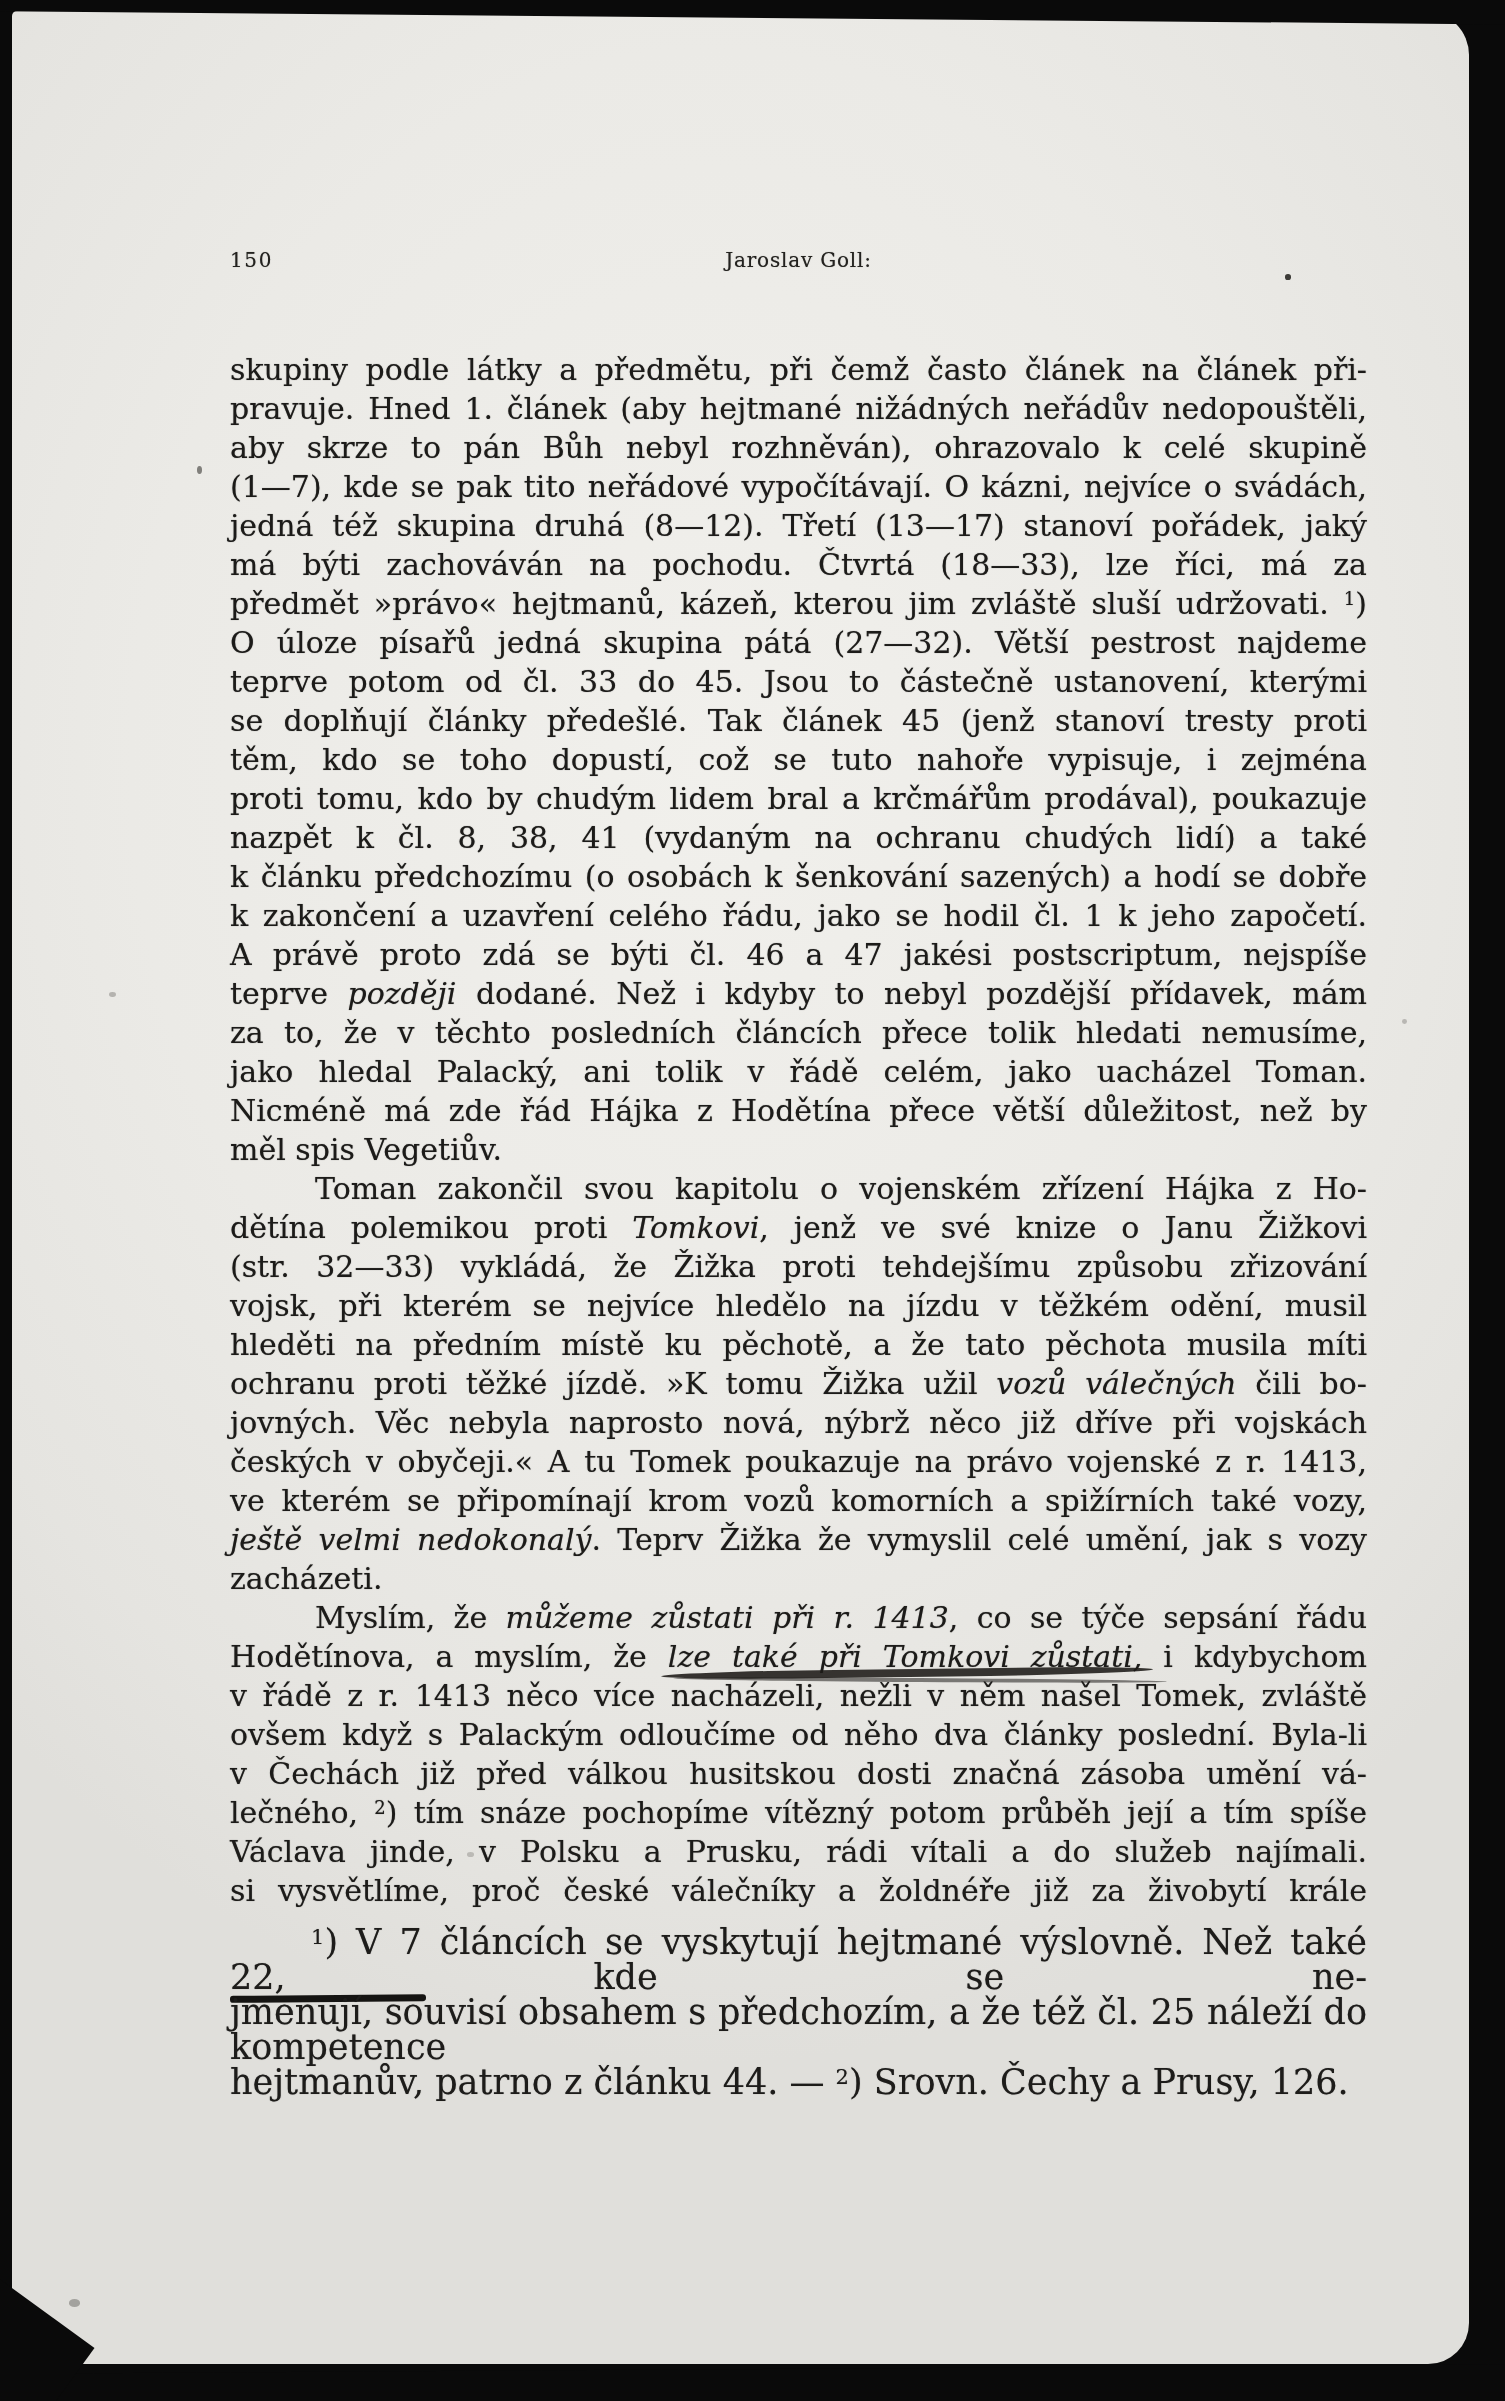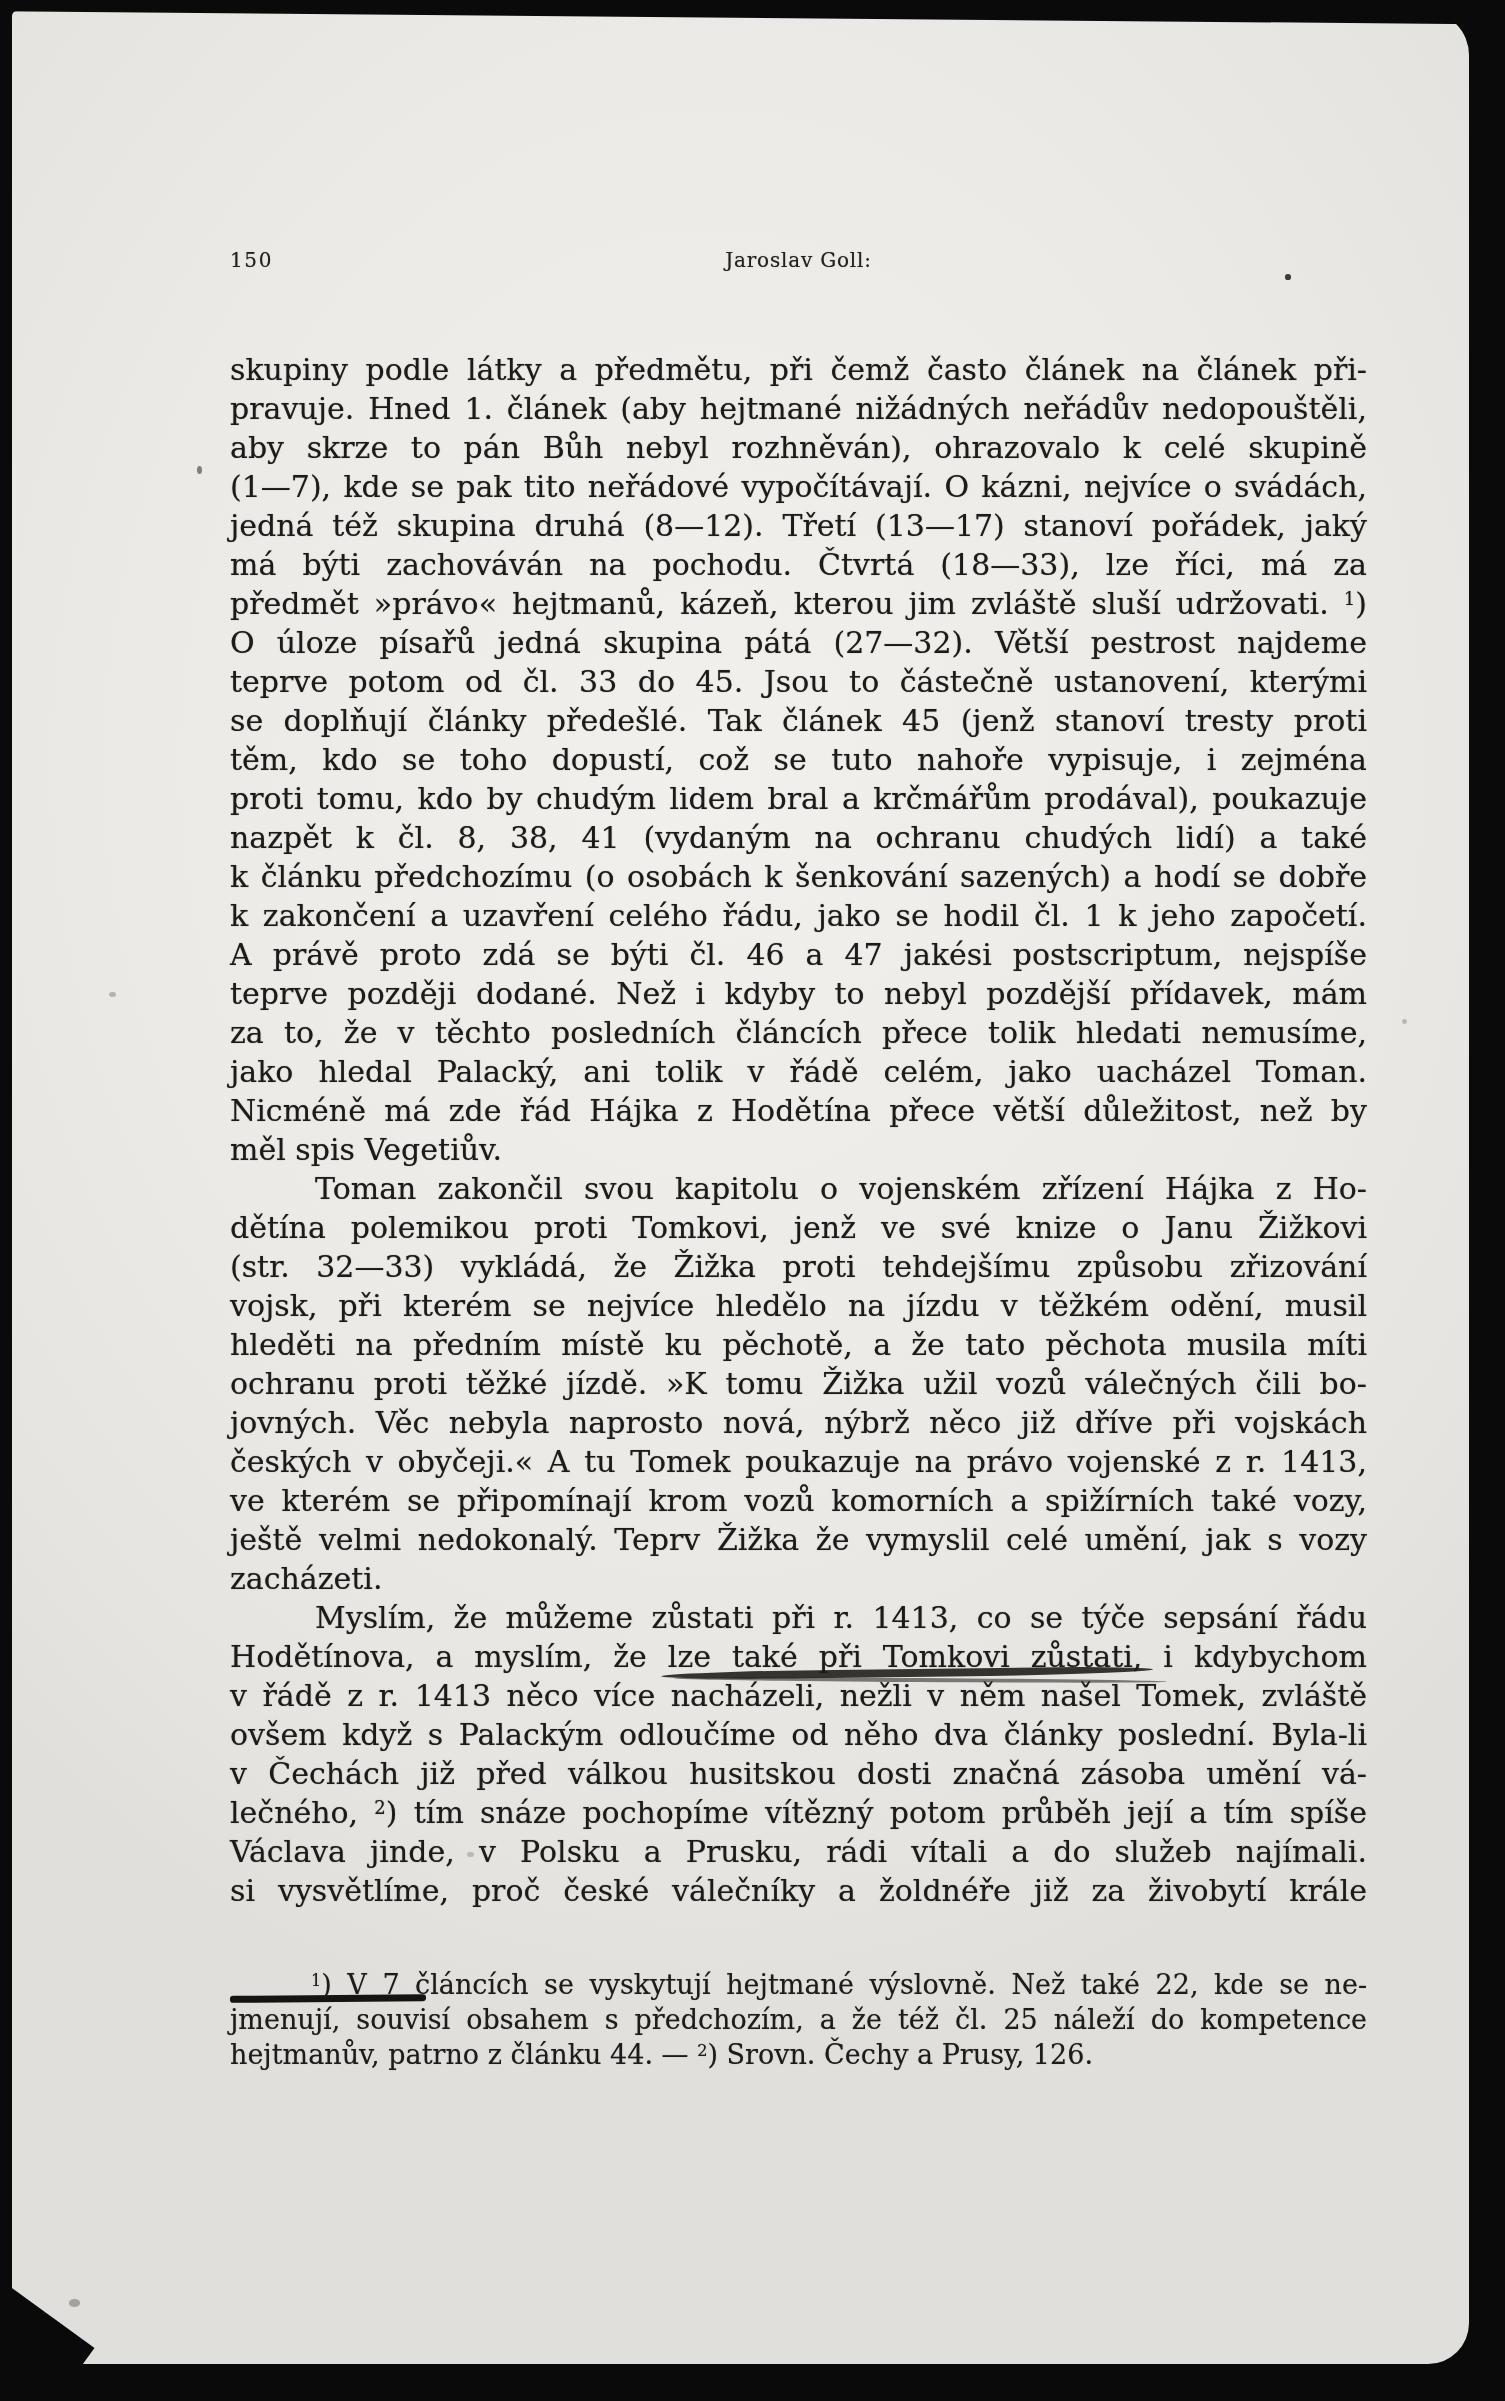--- a/index.html
+++ b/index.html
@@ -41,29 +41,29 @@
   .stray-dot{
     position:absolute;left:1055px;top:26px;width:5.7px;height:5.7px;border-radius:50%;
     background:rgba(30,29,26,0.85);
   }
   .bodyblock{
     position:absolute;left:218px;top:339px;width:1137px;
     font-size:30px;line-height:39px;color:#1c1b19;
     text-shadow:0 0 1px rgba(28,27,25,0.55);
   }
   .fnote{
-    position:absolute;left:218px;top:1956px;width:1137px;
-    font-size:27px;line-height:35px;color:#1d1c1a;
+    position:absolute;left:218px;top:1914px;width:1137px;
+    font-size:35px;line-height:35px;color:#1d1c1a;
     text-shadow:0 0 0.8px rgba(28,27,25,0.5);
   }
   .tline{text-align:justify;text-align-last:justify;}
   .tline.endline{text-align-last:left;}
   .tline.indent{text-indent:85px;}
   .fnote .tline.indent{text-indent:81px;}
-  .it{}
+  .it{font-style:italic;}
   .sup{font-size:0.6em;vertical-align:0.5em;line-height:0;}
   .inkline{position:relative;}
   .inkline::after{
     content:"";position:absolute;left:-6.5px;right:-11.4px;bottom:-2.4px;height:8px;
     background:rgba(28,26,23,0.88);
     border-radius:60% 40% 70% 50% / 90% 70% 100% 80%;
     transform:rotate(-0.7deg);
   }
   .inkline::before{
     content:"";position:absolute;left:4.9px;right:-24px;bottom:-7.3px;height:4px;

